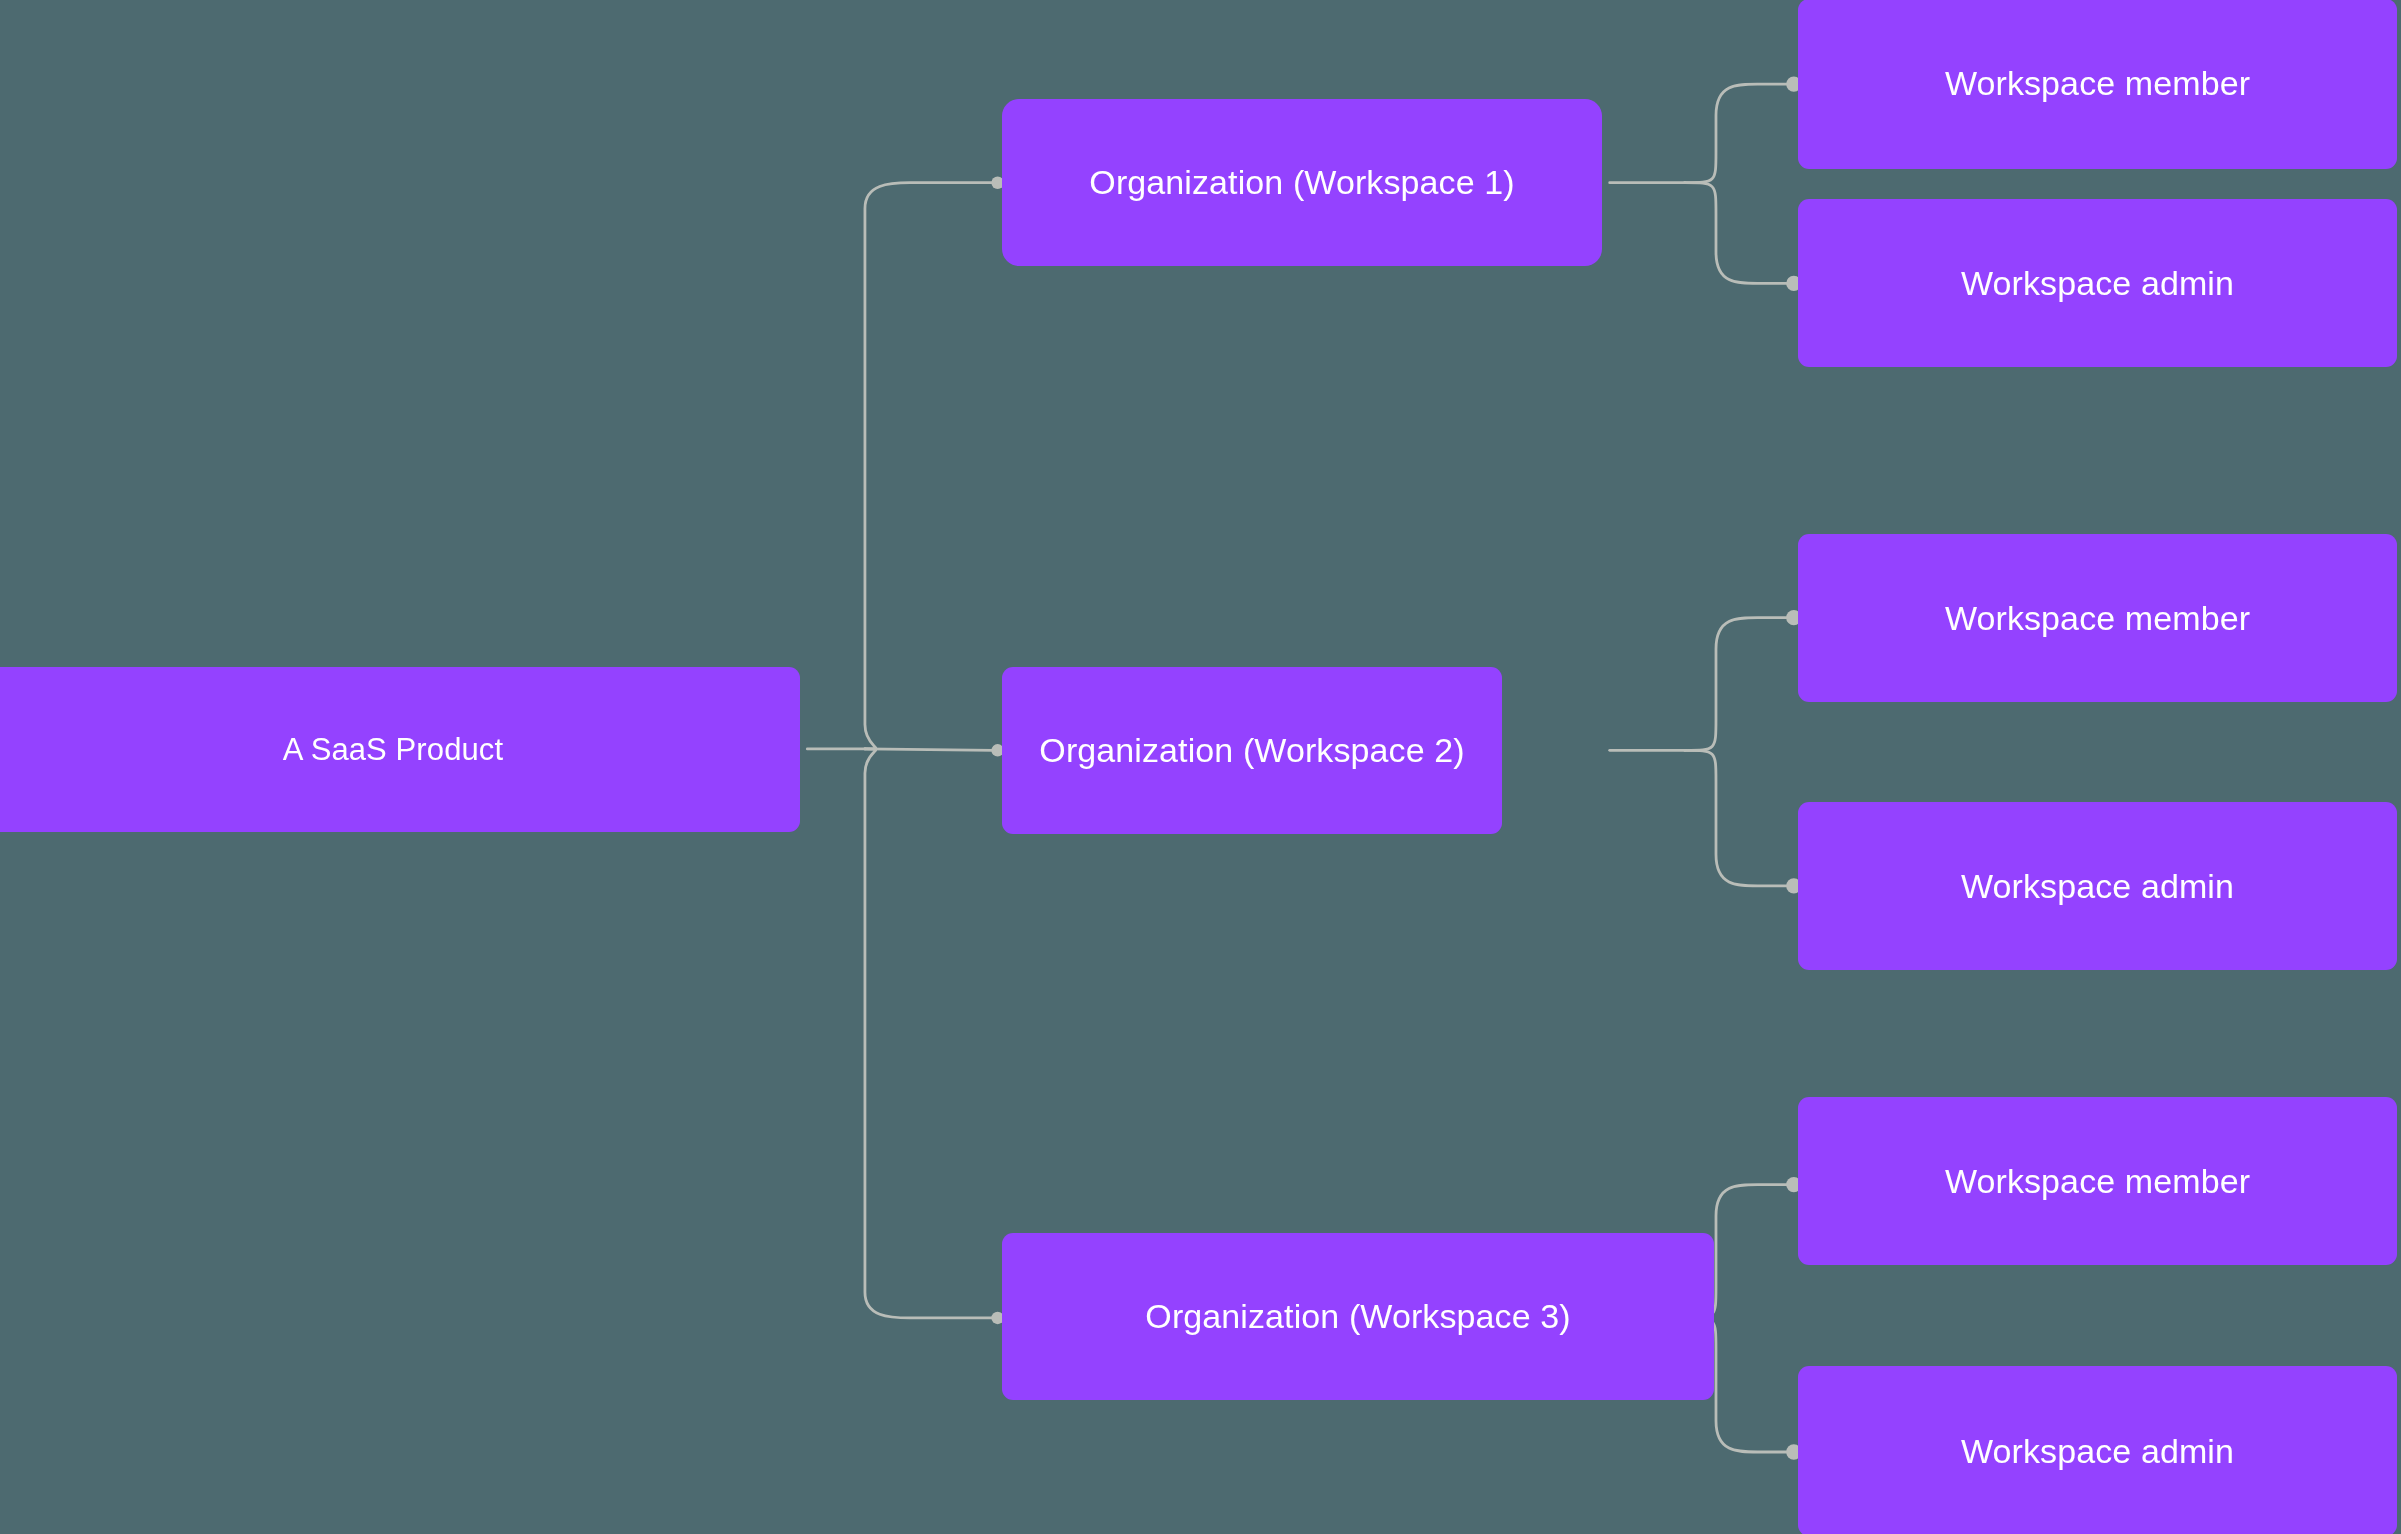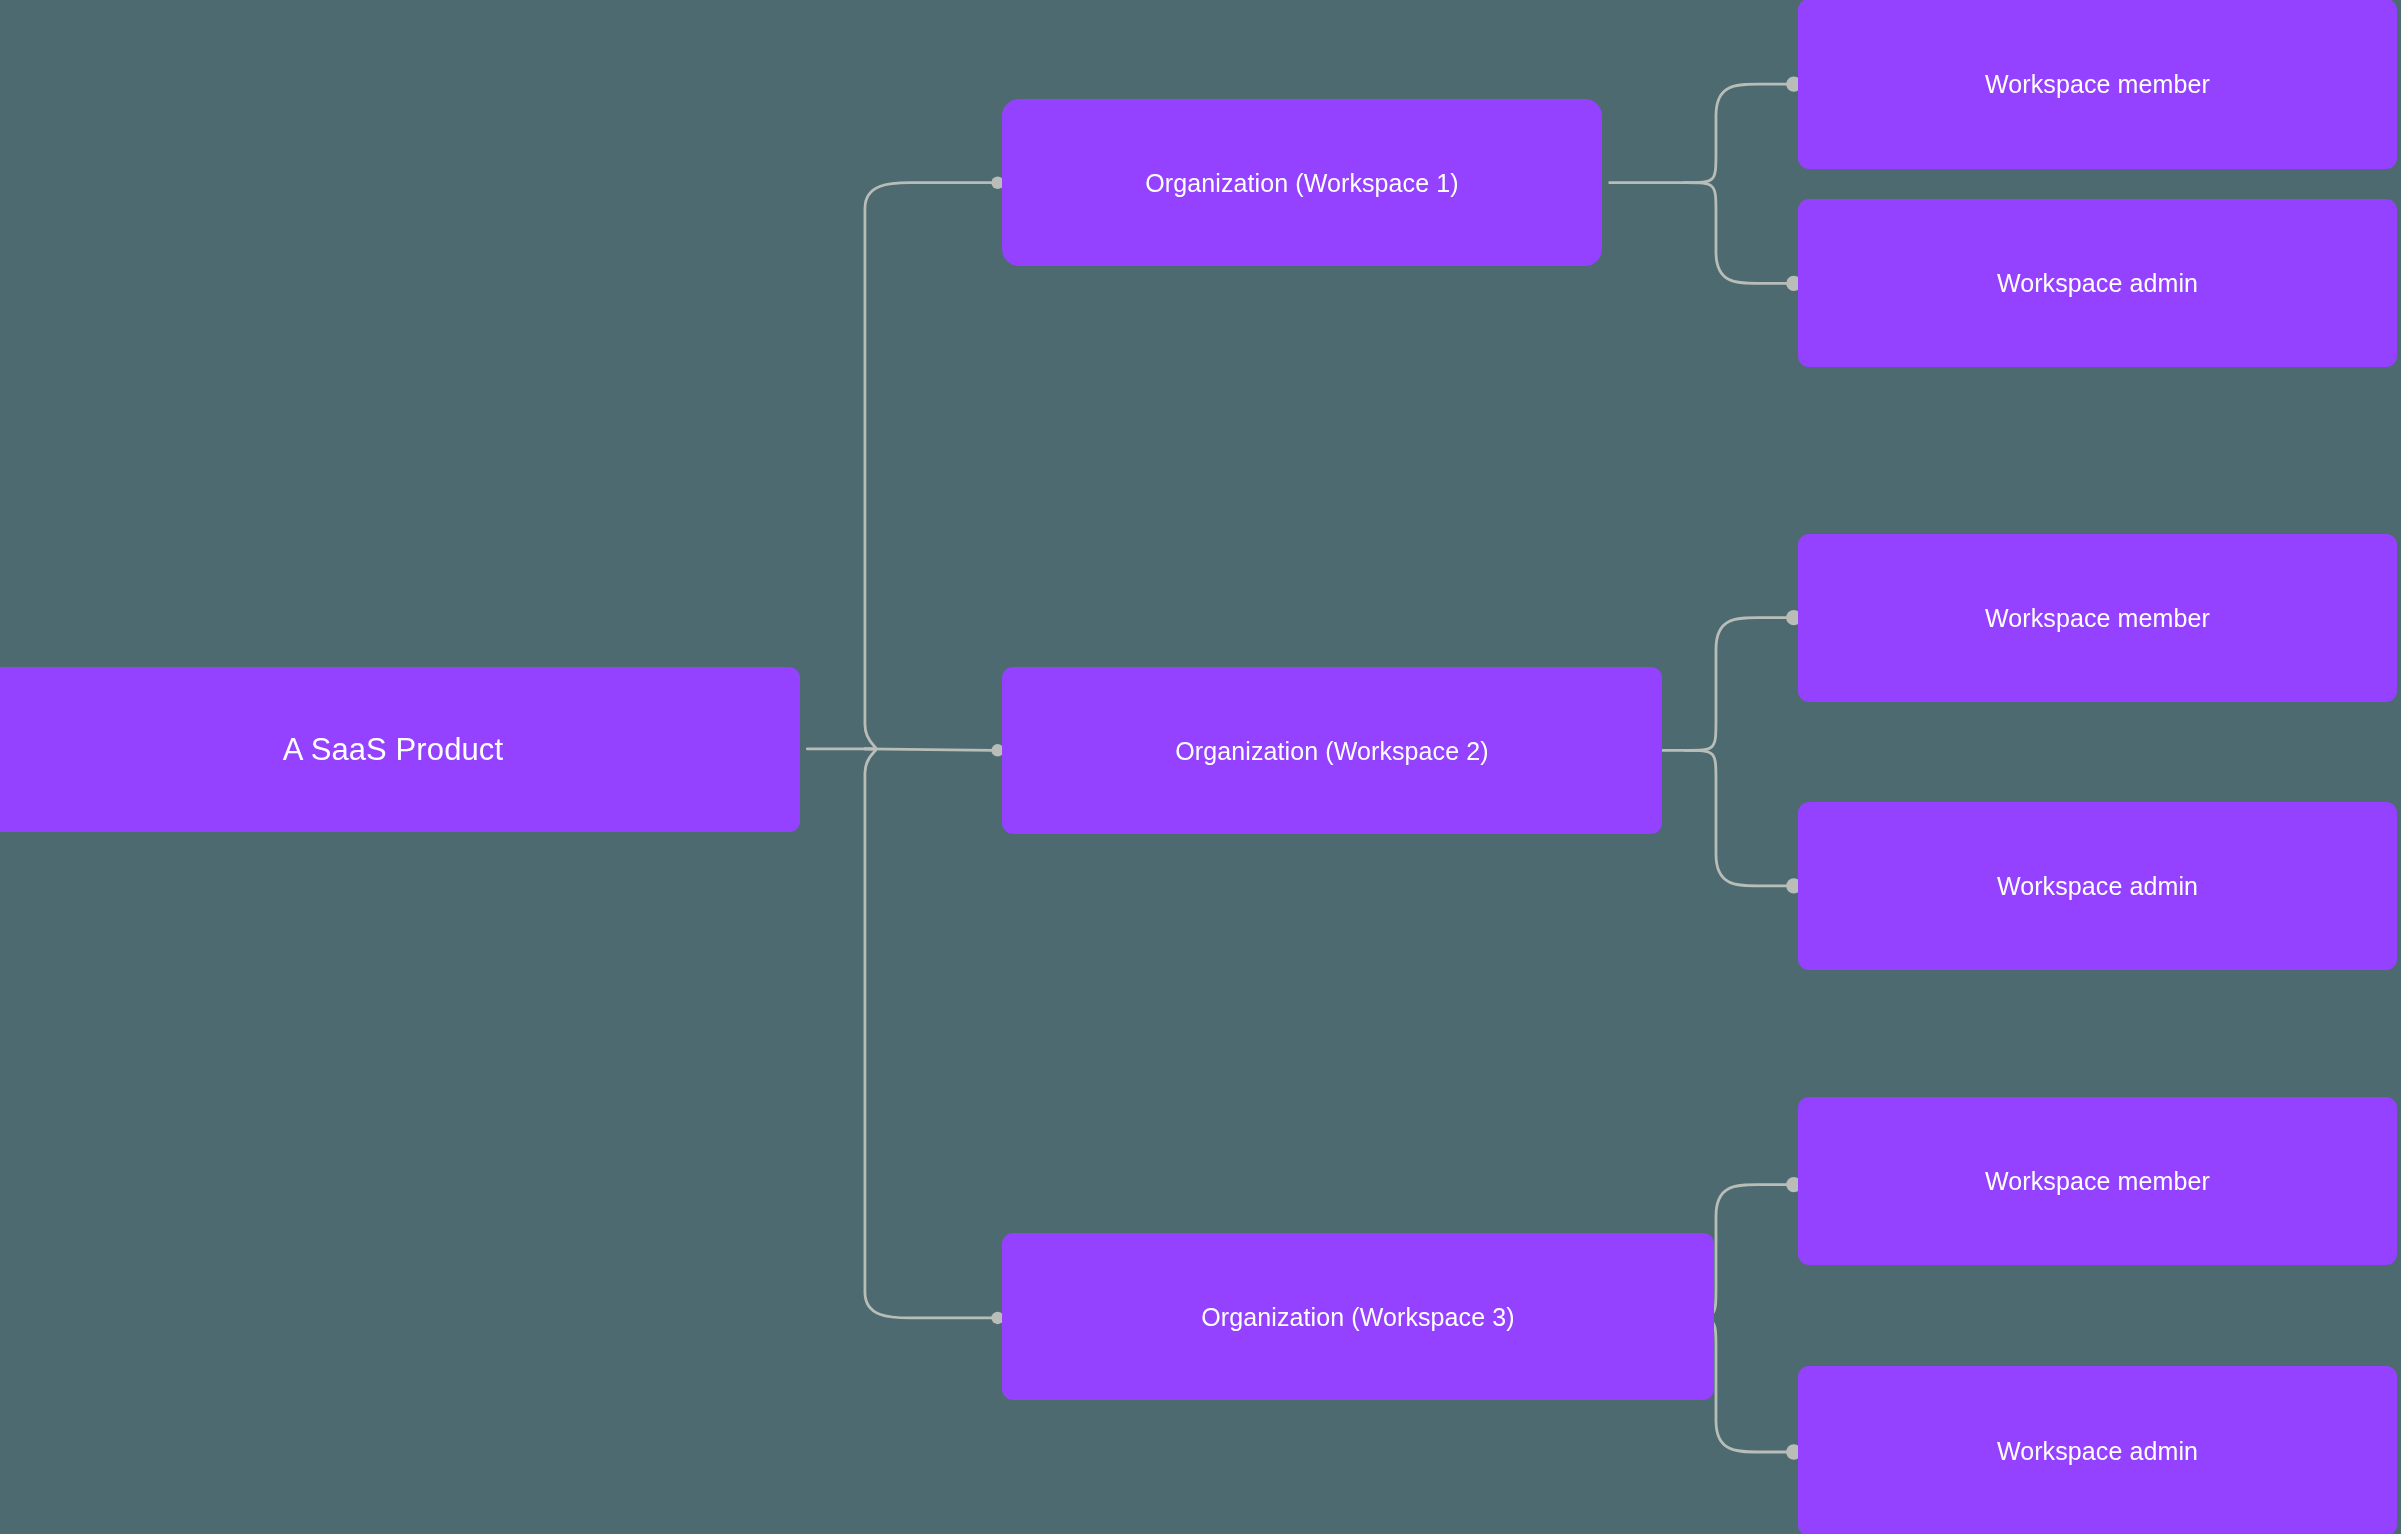--- a/index.html
+++ b/index.html
@@ -27,21 +27,21 @@
     box-sizing: border-box;
     background: #9442ff;
     border-radius: 11px;
     display: flex;
     align-items: center;
     justify-content: center;
     color: #ffffff;
     text-align: center;
   }
   .node-label {
-    font-size: 25px;
+    font-size: 34px;
     font-weight: 400;
     letter-spacing: 0.1px;
     color: #ffffff;
     line-height: 1.2;
     white-space: nowrap;
   }
   .node-root { font-size: 31px; }
 </style>
 </head>
 <body>
@@ -100,21 +100,21 @@
   <div class="node" style="left:1002px; top:99px; width:600px; height:167px;border-radius:17px;">
     <span class="node-label">Organization (Workspace 1)</span>
   </div>
   <div class="node" style="left:1798px; top:-1.4px; width:599px; height:170px;">
     <span class="node-label">Workspace member</span>
   </div>
   <div class="node" style="left:1798px; top:199px; width:599px; height:168px;">
     <span class="node-label">Workspace admin</span>
   </div>
 
-  <div class="node" style="left:1002px; top:667px; width:660px; height:167px;">
+  <div class="node" style="left:1002px; top:667px; width:500px; height:167px;">
     <span class="node-label">Organization (Workspace 2)</span>
   </div>
   <div class="node" style="left:1798px; top:534px; width:599px; height:168px;">
     <span class="node-label">Workspace member</span>
   </div>
   <div class="node" style="left:1798px; top:802px; width:599px; height:168px;">
     <span class="node-label">Workspace admin</span>
   </div>
 
   <div class="node" style="left:1002px; top:1233px; width:712px; height:167px;">

